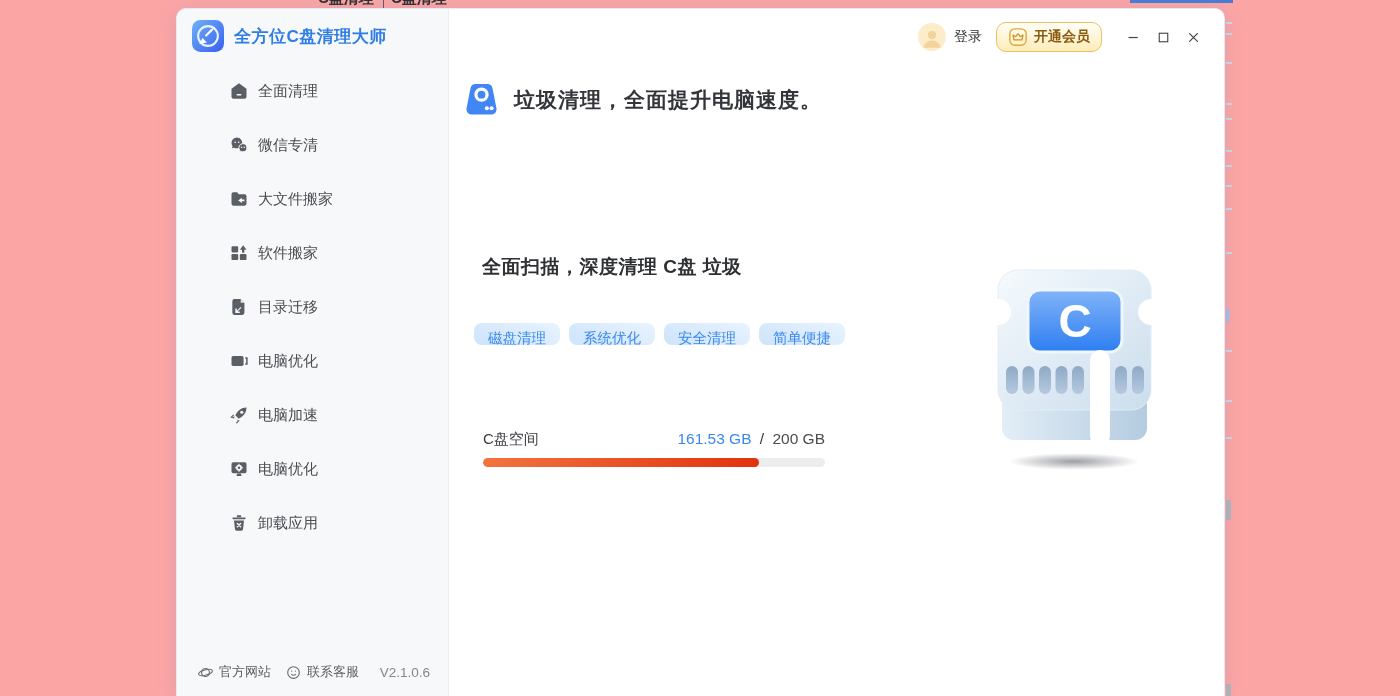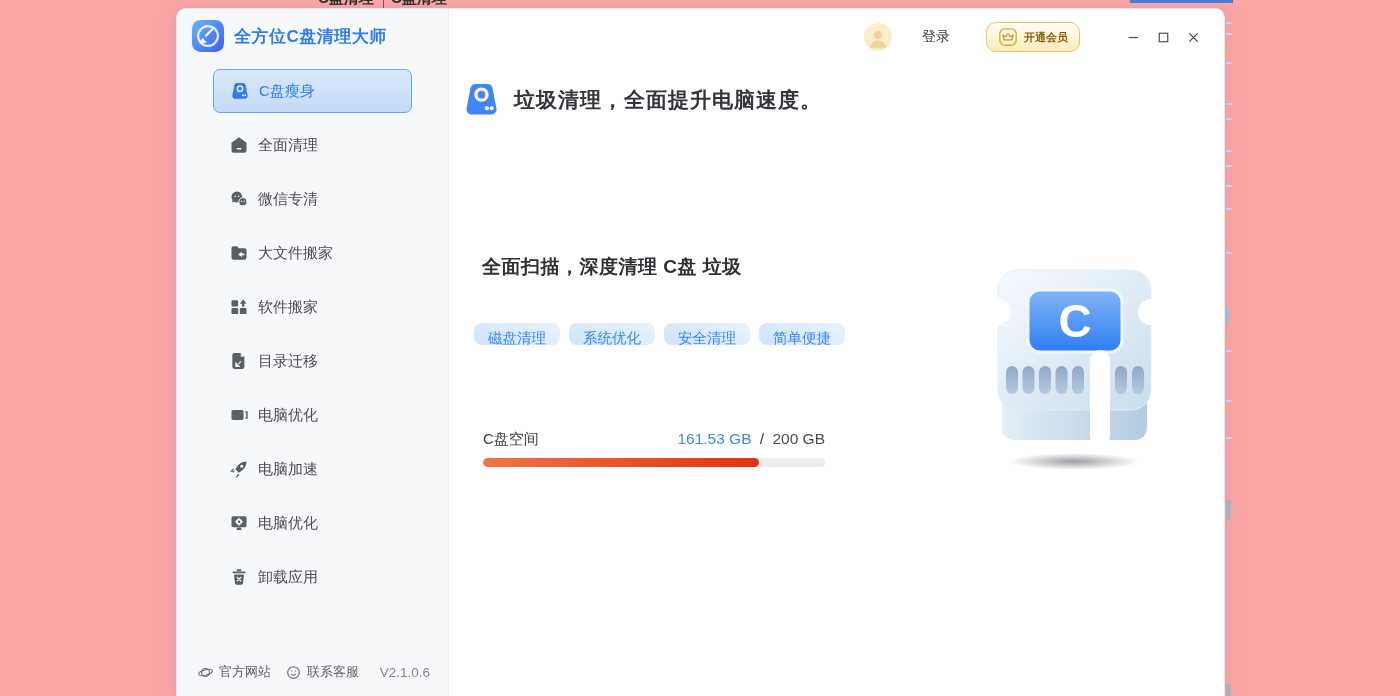--- a/index.html
+++ b/index.html
@@ -41,28 +41,28 @@
                  font-size:13px; color:#5c5e62; }
   .side-footer .fico { width:17px; height:17px; color:#6a6c70; display:flex; }
   .flink { display:flex; align-items:center; gap:5px; cursor:pointer; }
   .flink + .flink { margin-left:9px; }
   .version { margin-left:auto; color:#84868a; font-size:13.5px; }
 
   
   .content { position:relative; flex:1; background:#fff; }
 
   .titlebar { position:absolute; top:0; left:0; right:0; height:56px; display:flex;
-              align-items:center; justify-content:flex-end; padding-right:16px;gap:22px; }
+              align-items:center; justify-content:flex-end; padding-right:16px; }
   .avatar { width:28px; height:28px; border-radius:50%; background:#fdecca;
             overflow:hidden; display:flex; align-items:flex-end; justify-content:center; cursor:pointer; }
   .login { margin-left:8px; font-size:14px; color:#303236; cursor:pointer; }
   .vip-btn { margin-left:14px; height:30px; padding:0 11px; display:flex; align-items:center;
              gap:6px; border:1px solid #ecc05e; border-radius:10px;
              background:linear-gradient(180deg,#fffef8,#ffedb8); cursor:pointer; }
-  .vip-btn .vlabel { font-size:11px; font-weight:bold; color:#8a5c10; }
+  .vip-btn .vlabel { font-size:14px; font-weight:bold; color:#8a5c10; }
   .winctl { display:flex; align-items:center; margin-left:16px; }
   .ctl { width:30px; height:30px; display:flex; align-items:center; justify-content:center;
          color:#45474b; cursor:pointer; }
 
   .main-header { position:absolute; top:70px; left:13px; display:flex; align-items:center; gap:13px; }
   .main-title { font-size:21px; font-weight:bold; color:#33353a; letter-spacing:1px; }
   .scan-btn { position:absolute; top:58px; right:11px; width:136px; height:45px; border:none;
               border-radius:23px; background:linear-gradient(145deg,#6cadfb,#3b84f6);
               color:#fff; font-size:16px; font-weight:bold; letter-spacing:3px;
               box-shadow:0 6px 14px rgba(64,134,246,.35); cursor:pointer;
@@ -136,31 +136,20 @@
             <circle cx="17" cy="17" r="10.5" fill="none" stroke="#e8f2ff" stroke-width="2.2"></circle>
             <path d="M15 16.5 l6.2-6.2" stroke="#fff" stroke-width="2.4" stroke-linecap="round"></path>
             <path d="M11.2 19.2 l4.6 4.6 -8 1.6 Z" fill="#fff"></path>
             <circle cx="23.5" cy="9" r="1.1" fill="#fff"></circle>
           </svg>
         </span>
         <span class="brand-title">全方位C盘清理大师</span>
       </div>
 
       <ul class="nav">
-        <li class="nav-item active">
-          <span class="nico">
-            <svg viewBox="0 0 24 24" width="20" height="20">
-                <path fill="currentColor" d="M8.2 2.5h7.6c1.4 0 2.6 1 2.9 2.3l2.5 12.6c.4 2-1.2 3.9-3.2 3.9H6c-2 0-3.6-1.9-3.2-3.9L5.3 4.8C5.6 3.5 6.8 2.5 8.2 2.5Z"></path>
-                <circle cx="12" cy="9.2" r="3.2" fill="none" stroke="#dcebfb" stroke-width="2"></circle>
-                <circle cx="15.4" cy="17.2" r="1.2" fill="#dcebfb"></circle>
-                <circle cx="18.2" cy="17.2" r="1.2" fill="#dcebfb"></circle>
-              </svg>
-          </span>
-          <span>C盘瘦身</span>
-        </li>
         <li class="nav-item">
           <span class="nico">
             <svg viewBox="0 0 24 24" width="20" height="20">
                 <path fill="currentColor" d="M12 2.6 21 9.4V19a2.4 2.4 0 0 1-2.4 2.4H5.4A2.4 2.4 0 0 1 3 19V9.4Z"></path>
                 <rect x="9" y="15.5" width="6" height="2" rx="1" fill="#f7f8fa"></rect>
               </svg>
           </span>
           <span>全面清理</span>
         </li>
         <li class="nav-item">

